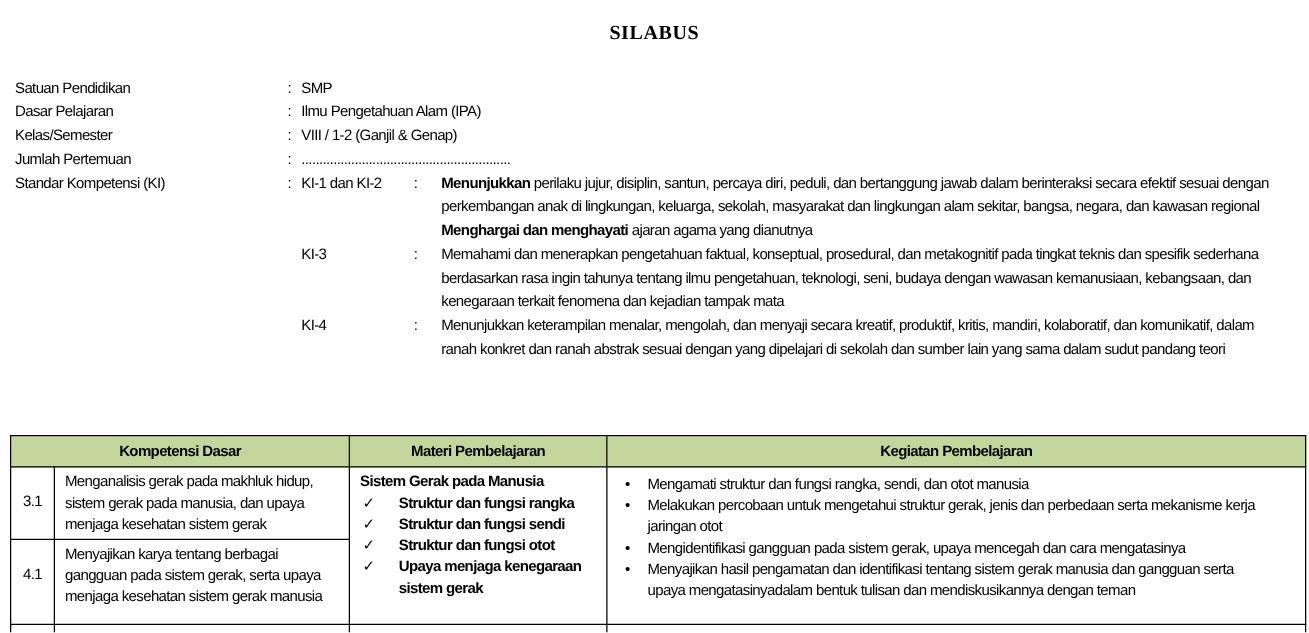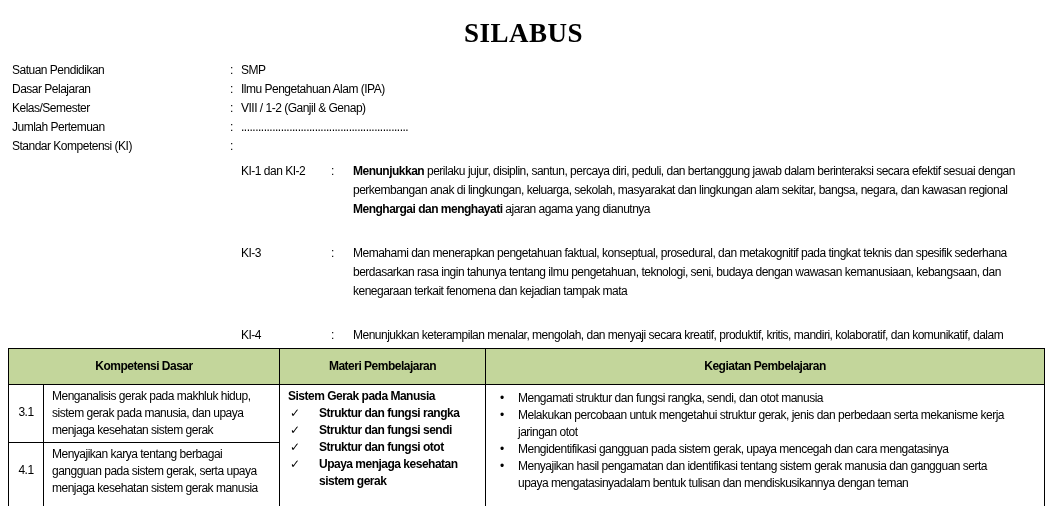--- a/index.html
+++ b/index.html
@@ -15,34 +15,34 @@
     font-size: 12px;
     letter-spacing: -0.5px;
     color: #000;
   }
   .doc-title {
     position: absolute;
     top: 18px; left: 0; right: 0;
     text-align: center;
     font-family: "Liberation Serif", "DejaVu Serif", serif;
     font-weight: bold;
-    font-size: 27px;
+    font-size: 16px;
     letter-spacing: 0.5px;
   }
   .info {
     position: absolute;
     top: 61px; left: 12px; right: 8px;
     line-height: 19px;
   }
   .info-row { display: flex; align-items: flex-start; }
   .info-label { width: 218px; flex: 0 0 218px; }
   .info-colon { width: 11px; flex: 0 0 11px; }
   .info-value { flex: 1; }
   .ki-block { flex: 1; }
-  .ki-row { display: flex; align-items: flex-start; margin-top: 25px; }
+  .ki-row { display: flex; align-items: flex-start; }
   .ki-code { width: 90px; flex: 0 0 90px; }
   .ki-colon { width: 22px; flex: 0 0 22px; }
   .ki-text { width: 665px; flex: 0 0 665px; }
   .ki-text p { margin: 0; }
   b.lead { font-weight: bold; }
 
   table.silabus-table {
     position: absolute;
     left: 8px; top: 348px;
     width: 1037px;
@@ -58,21 +58,21 @@
   .silabus-table col.c-mat  { width: 206px; }
   .silabus-table th, .silabus-table td {
     border: 1.5px solid var(--border-color);
     vertical-align: top;
     line-height: 17px;
   }
   .silabus-table th {
     background: var(--header-bg);
     font-weight: bold;
     text-align: center;
-    height: 36px;
+    height: 25px;
     vertical-align: middle;
     padding: 2px 4px;
   }
   tr.row-kd-1 { height: 57px; }
   tr.row-kd-2 { height: 68px; }
   tr.row-cut  { height: 30px; }
   td.cell-code { text-align: center; padding: 19px 2px; }
   td.cell-kd   { padding: 3px 14px 3px 8px; }
   td.cell-materi { padding: 3px 8px 3px 8px; font-weight: bold; }
   td.cell-kegiatan { padding: 5px 28px 3px 12px; }
@@ -176,21 +176,21 @@
           <div class="check-item">
             <span class="mark">✓</span>
             <span class="item-text">Struktur dan fungsi sendi</span>
           </div>
           <div class="check-item">
             <span class="mark">✓</span>
             <span class="item-text">Struktur dan fungsi otot</span>
           </div>
           <div class="check-item">
             <span class="mark">✓</span>
-            <span class="item-text">Upaya menjaga kesehatan sistem gerak</span>
+            <span class="item-text">Upaya menjaga kenegaraan sistem gerak</span>
           </div>
         </td>
         <td class="cell-kegiatan" rowspan="2">
           <div class="bullet-item">
             <span class="mark">•</span>
             <span class="item-text">Mengamati struktur dan fungsi rangka, sendi, dan otot manusia</span>
           </div>
           <div class="bullet-item">
             <span class="mark">•</span>
             <span class="item-text">Melakukan percobaan untuk mengetahui struktur gerak, jenis dan perbedaan serta mekanisme kerja jaringan otot</span>

